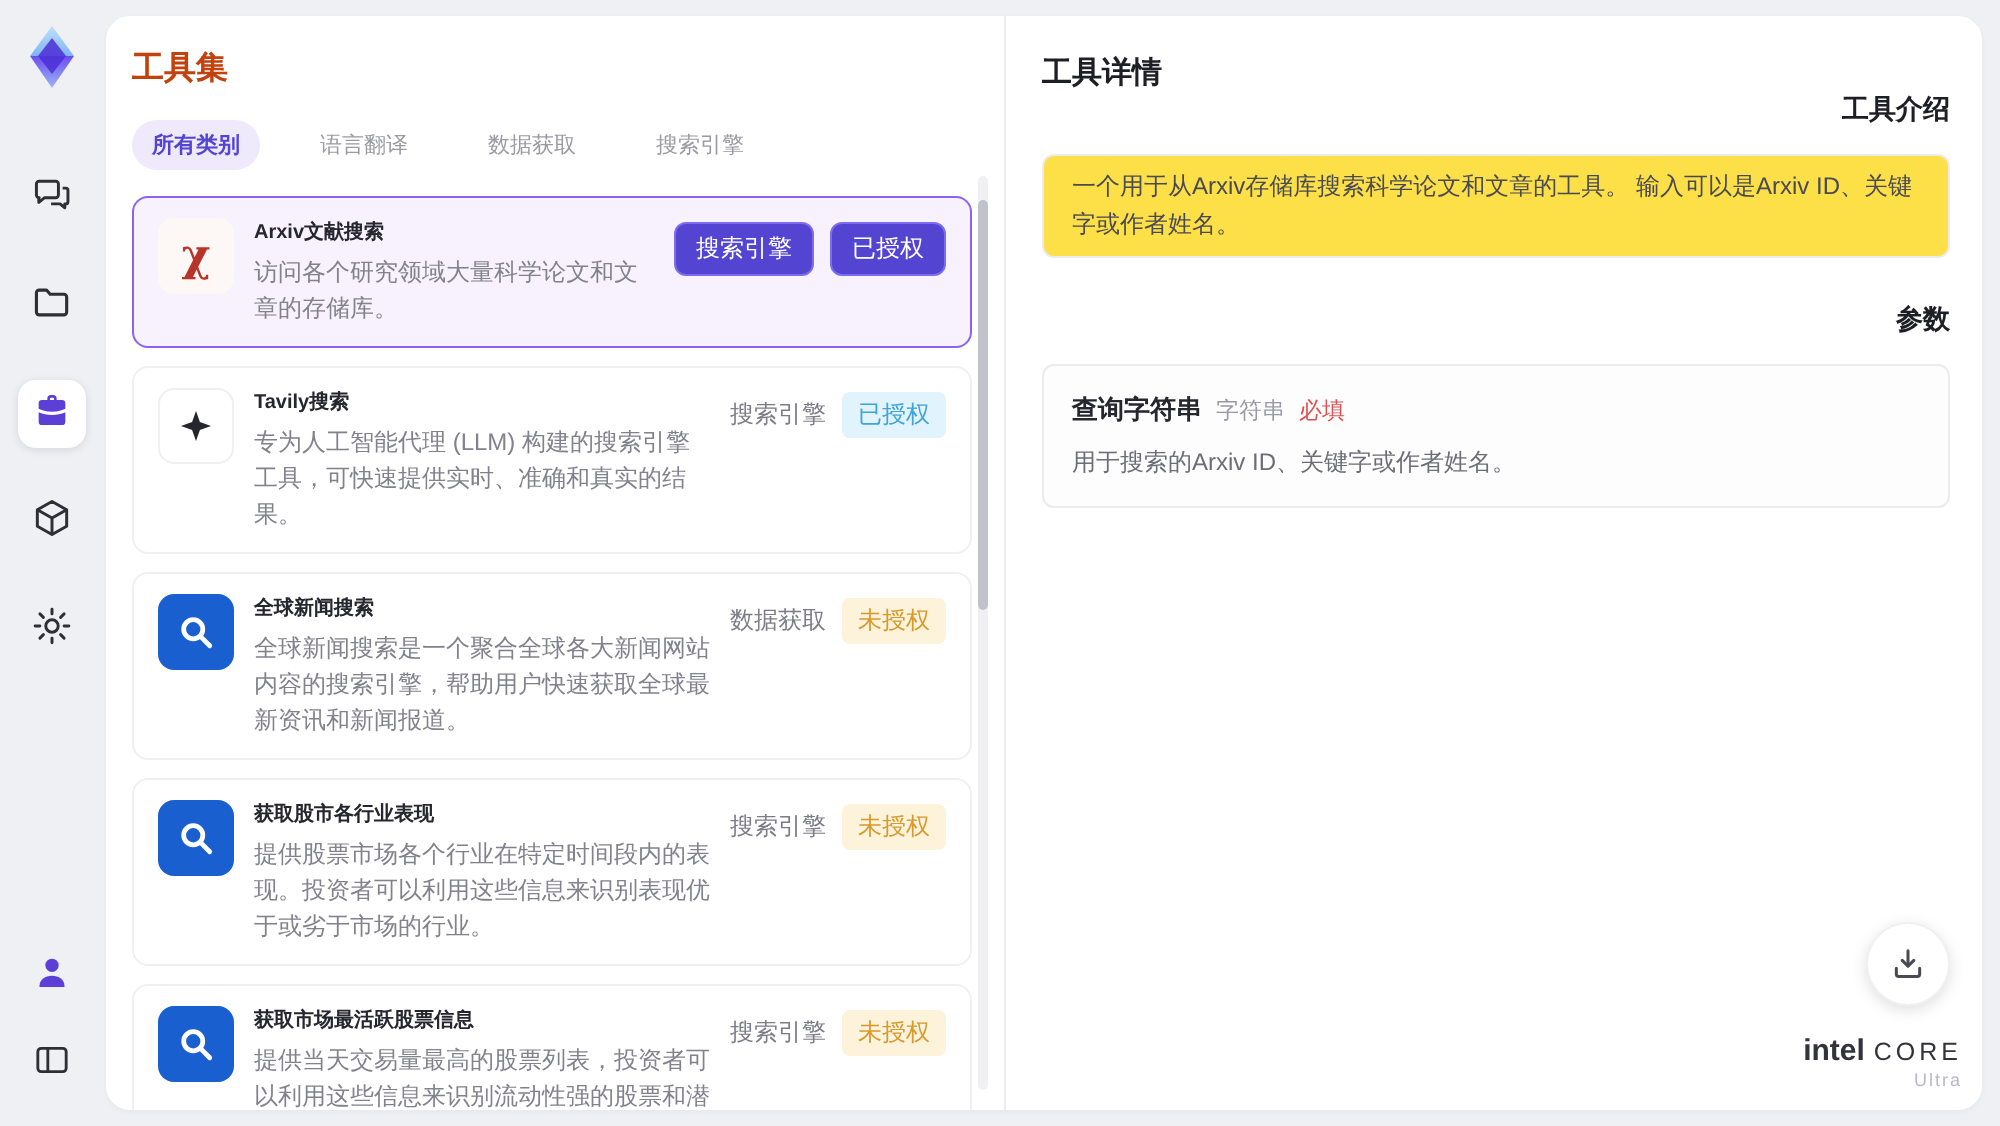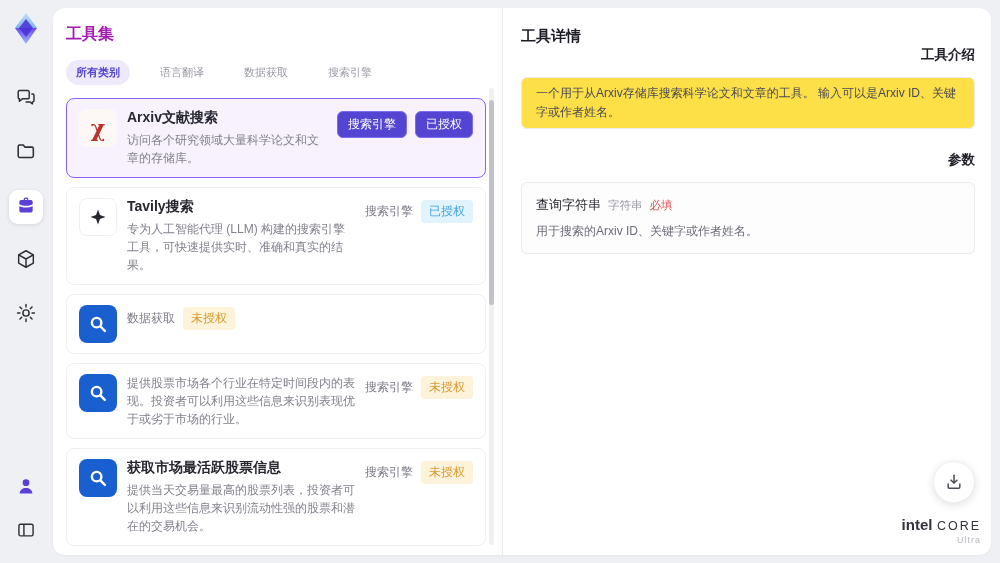--- a/index.html
+++ b/index.html
@@ -25,42 +25,42 @@
   .rail-spacer { flex:1; }
   .rail-bottom { display:flex; flex-direction:column; gap:10px; align-items:center; }
   
   .card-main {
     position:absolute; left:53px; top:8px; right:9px; bottom:8px;
     background:#ffffff; border-radius:12px; display:flex;
     box-shadow:0 1px 3px rgba(0,0,0,.04); overflow:hidden;
   }
   
   .list-pane { width:450px; flex:none; padding:16px 0 0 13px; position:relative; border-right:1px solid #ececf0; }
-  .page-title { font-size:16px; font-weight:bold; color:#a21caf; margin-bottom:15px; }
+  .page-title { font-size:16px; font-weight:bold; color:#c2410c; margin-bottom:15px; }
   .tabs { display:flex; align-items:center; gap:20px; margin-bottom:13px; }
   .tab { font-size:11px; color:#9a9aa4; cursor:pointer; padding:5px 10px; border-radius:14px; white-space:nowrap; }
   .tab.active { color:var(--accent); background:var(--accentLight); font-weight:bold; }
   .tool-list { width:420px; }
   .tool-card {
     display:flex; gap:10px; align-items:flex-start;
     border:1px solid #eef0f2; border-radius:8px; background:#fff;
     padding:10px 12px; margin-bottom:9px; cursor:pointer;
   }
   .tool-card.selected { background:var(--selectedBg); border:1px solid var(--selectedBorder); }
   .tool-icon {
     width:38px; height:38px; border-radius:8px; flex:none;
     display:flex; align-items:center; justify-content:center;
     background:#f6f6f8;
   }
   .tool-icon.arxiv-logo { background:#fdf7f5; }
   .tool-icon.sparkle-star { background:#ffffff; border:1px solid #f0f0f3; }
   .tool-icon.search-magnifier-blue { background:var(--blueIcon); }
   .arxiv-glyph { color:var(--arxivRed); font-size:22px; font-weight:bold; line-height:1; font-family:"DejaVu Serif",serif; }
   .tool-body { flex:1; min-width:0; }
-  .tool-name { font-size:14px; font-weight:bold; color:#26262e; margin-bottom:4px; }
+  .tool-name { font-size:10px; font-weight:bold; color:#26262e; margin-bottom:4px; }
   .tool-desc { font-size:12px; color:#82828d; line-height:1.5; }
   .tool-side { flex:none; display:flex; gap:8px; align-items:flex-start; padding-top:2px; }
   .cat-label { font-size:12px; color:#7d7d88; padding:3px 0; white-space:nowrap; }
   .badge { font-size:12px; padding:3px 8px; border-radius:4px; white-space:nowrap; }
   .badge.auth { background:var(--authorizedBg); color:var(--authorizedText); }
   .badge.unauth { background:var(--unauthorizedBg); color:var(--unauthorizedText); }
   .pill-btn {
     font-size:12px; color:#fff; background:var(--accent);
     border:1px solid #7b6cf0; border-radius:6px; padding:4px 10px;
     white-space:nowrap; cursor:pointer; font-family:inherit;
@@ -74,21 +74,21 @@
   .details-pane { flex:1; padding:19px 16px 0 18px; position:relative; }
   .details-title { font-size:15px; font-weight:bold; color:#1e1e26; }
   .section-heading { font-size:13.5px; font-weight:bold; color:#1e1e26; margin-bottom:13px;text-align:right; }
   .intro-box {
     border:1px solid #ececf0; background:#fde047; border-radius:6px;
     padding:6px 14px; font-size:12px; color:#4a4a54; line-height:1.6;
     margin-bottom:22px;
   }
   .param-box { border:1px solid #ececf0; background:#fdfdfe; border-radius:6px; padding:13px 14px; }
   .param-head { display:flex; align-items:baseline; gap:7px; margin-bottom:9px; }
-  .param-name { font-size:13px; font-weight:normal; color:#26262e; }
+  .param-name { font-size:13px; font-weight:bold; color:#26262e; }
   .param-type { font-size:11.5px; color:#9a9aa4; }
   .param-required { font-size:11.5px; color:var(--requiredRed); }
   .param-desc { font-size:12px; color:#6d6d78; }
   .fab {
     position:absolute; right:16px; bottom:52px; width:42px; height:42px;
     border-radius:50%; background:#fff; border:1px solid #f0f0f2;
     box-shadow:0 2px 8px rgba(0,0,0,.13);
     display:flex; align-items:center; justify-content:center; cursor:pointer;
   }
   .intel { position:absolute; right:10px; bottom:9px; text-align:center; line-height:1.1; }
@@ -205,33 +205,38 @@
               <span class="badge auth">已授权</span>
             </div>
           </div>
           <div class="tool-card">
             <div class="tool-icon search-magnifier-blue">
               <svg width="22" height="22" viewBox="0 0 24 24" fill="none" stroke="#ffffff" stroke-width="2.6" stroke-linecap="round">
                 <circle cx="10.5" cy="10.5" r="5.2"></circle>
                 <path d="M14.8 14.8L19.5 19.5"></path>
               </svg>
             </div>
+            <div class="tool-body">
+              <div class="tool-name">全球新闻搜索</div>
+              <div class="tool-desc">全球新闻搜索是一个聚合全球各大新闻网站内容的搜索引擎，帮助用户快速获取全球最新资讯和新闻报道。</div>
+            </div>
             <div class="tool-side">
               <span class="cat-label">数据获取</span>
               <span class="badge unauth">未授权</span>
             </div>
           </div>
           <div class="tool-card">
             <div class="tool-icon search-magnifier-blue">
               <svg width="22" height="22" viewBox="0 0 24 24" fill="none" stroke="#ffffff" stroke-width="2.6" stroke-linecap="round">
                 <circle cx="10.5" cy="10.5" r="5.2"></circle>
                 <path d="M14.8 14.8L19.5 19.5"></path>
               </svg>
             </div>
             <div class="tool-body">
+              <div class="tool-name">获取股市各行业表现</div>
               <div class="tool-desc">提供股票市场各个行业在特定时间段内的表现。投资者可以利用这些信息来识别表现优于或劣于市场的行业。</div>
             </div>
             <div class="tool-side">
               <span class="cat-label">搜索引擎</span>
               <span class="badge unauth">未授权</span>
             </div>
           </div>
           <div class="tool-card">
             <div class="tool-icon search-magnifier-blue">
               <svg width="22" height="22" viewBox="0 0 24 24" fill="none" stroke="#ffffff" stroke-width="2.6" stroke-linecap="round">

